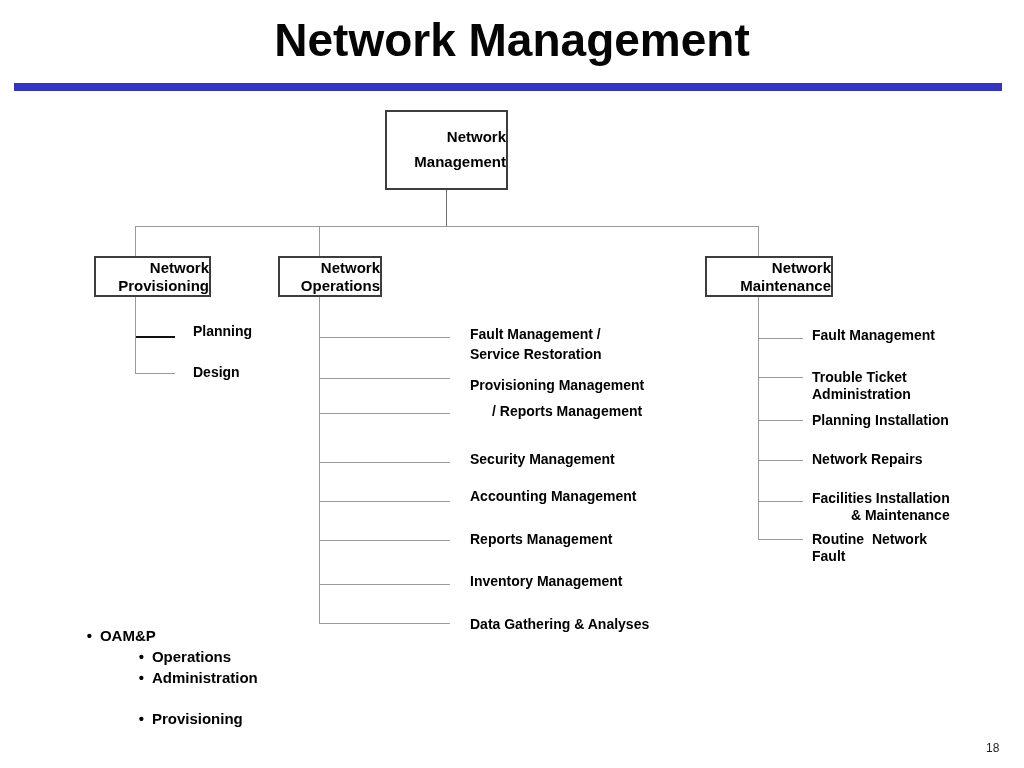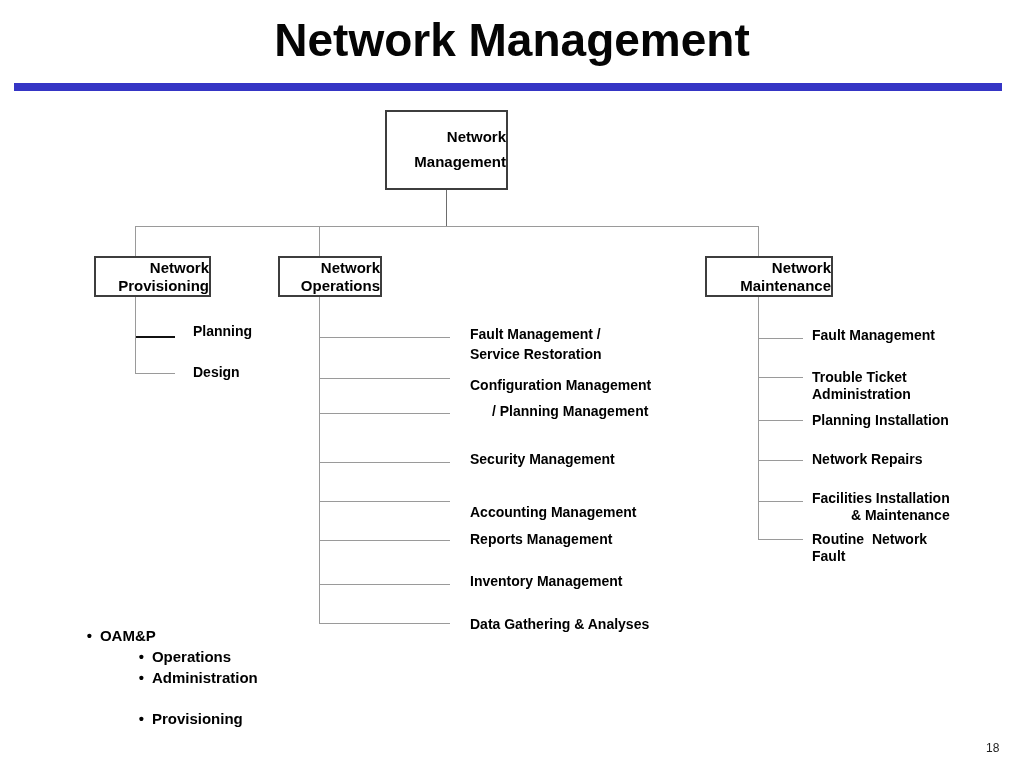--- a/index.html
+++ b/index.html
@@ -87,29 +87,29 @@
   <div class="line" style="left:319px;top:501px;width:131px;height:1px;"></div>
   <div class="line" style="left:319px;top:540px;width:131px;height:1px;"></div>
   <div class="line" style="left:319px;top:584px;width:131px;height:1px;"></div>
   <div class="line" style="left:319px;top:623px;width:131px;height:1px;"></div>
 
   <div class="label ops-item" style="left:470px;top:324px;">
     <div>Fault Management /</div>
     <div>Service Restoration</div>
   </div>
   <div class="label ops-item" style="left:470px;top:375px;">
-    <div>Configuration Management</div>
+    <div>Provisioning Management</div>
   </div>
   <div class="label ops-item" style="left:470px;top:401px;">
-    <div class="indent2">/ Planning Management</div>
+    <div class="indent2">/ Reports Management</div>
   </div>
   <div class="label ops-item" style="left:470px;top:449px;">
     <div>Security Management</div>
   </div>
-  <div class="label ops-item" style="left:470px;top:486px;margin-top:16px;">
+  <div class="label ops-item" style="left:470px;top:486px;">
     <div>Accounting Management</div>
   </div>
   <div class="label ops-item" style="left:470px;top:529px;">
     <div>Reports Management</div>
   </div>
   <div class="label ops-item" style="left:470px;top:571px;">
     <div>Inventory Management</div>
   </div>
   <div class="label ops-item" style="left:470px;top:614px;">
     <div>Data Gathering &amp; Analyses</div>

